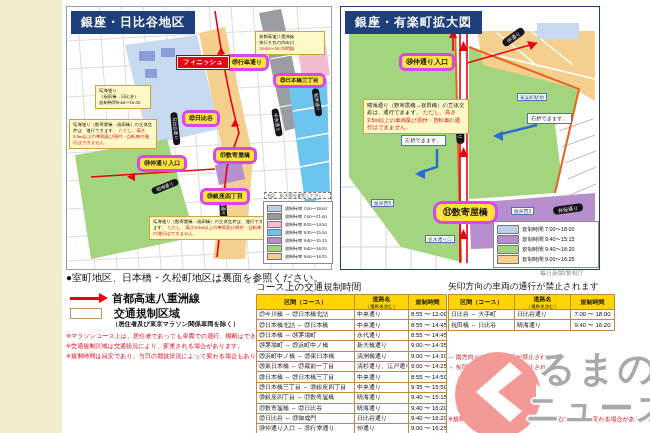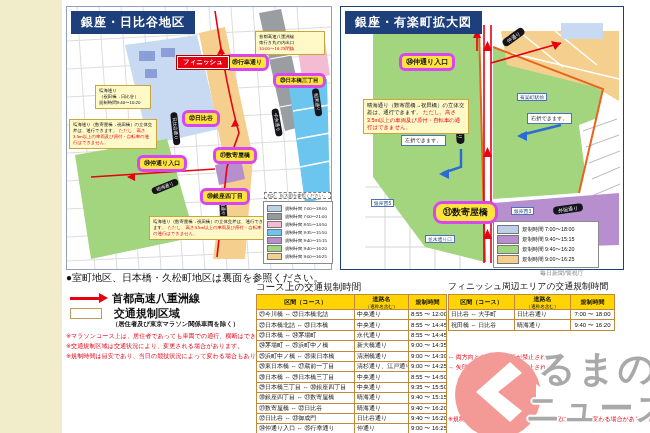--- a/index.html
+++ b/index.html
@@ -185,21 +185,21 @@
         <span class="lsw" style="background: rgb(162, 213, 125);"></span>
         <span class="llab">規制時間 9:40〜16:20</span>
       </div>
     <div class="lrow">
         <span class="lsw" style="background: rgb(245, 207, 142);"></span>
         <span class="llab">規制時間 9:00〜16:25</span>
       </div>
   </div>
 </div>
 
-<div class="abs map-panel" style="left:340px;top:6px;width:258px;height:262px;border-color:#1d3f7c;padding-left:24px;">
+<div class="abs map-panel" style="left:340px;top:6px;width:258px;height:262px;border-color:#1d3f7c;">
   <div class="map-title">銀座・有楽町拡大図</div>
   <svg viewBox="0 0 258 262" width="258" height="262">
     <g stroke="#d5d5d5" stroke-width="1">
       <line x1="20" y1="150" x2="20" y2="262"></line>
         <line x1="45" y1="150" x2="45" y2="262"></line>
       <line x1="70" y1="150" x2="70" y2="262"></line>
         <line x1="95" y1="150" x2="95" y2="262"></line>
       <line x1="0" y1="180" x2="120" y2="180"></line>
         <line x1="0" y1="210" x2="120" y2="210"></line>
       <line x1="0" y1="240" x2="120" y2="240"></line>
@@ -374,21 +374,21 @@
     <tr>
           <td>㉞仲通り入口 ⇔ ㉟行幸通り</td>
           <td>仲通り</td>
           <td class="time">9:00 〜 16:25</td>
         </tr>
 
   </tbody>
     </table>
 </div>
 
-<div class="tbl-title" style="left:448px;top:281px;font-size:8.8px;">フィニッシュ周辺エリアの交通規制時間</div>
+<div class="tbl-title" style="left:448px;top:281px;font-size:8.8px;">矢印方向の車両の通行が禁止されます</div>
 <div class="abs" style="left:448px;top:294px;">
   <table class="reg" style="width:166px;">
     <colgroup>
         <col style="width:66px;">
         <col style="width:56px;">
         <col style="width:44px;">
       </colgroup>
     <tbody>
         <tr>
       <th>区間（コース）</th>

